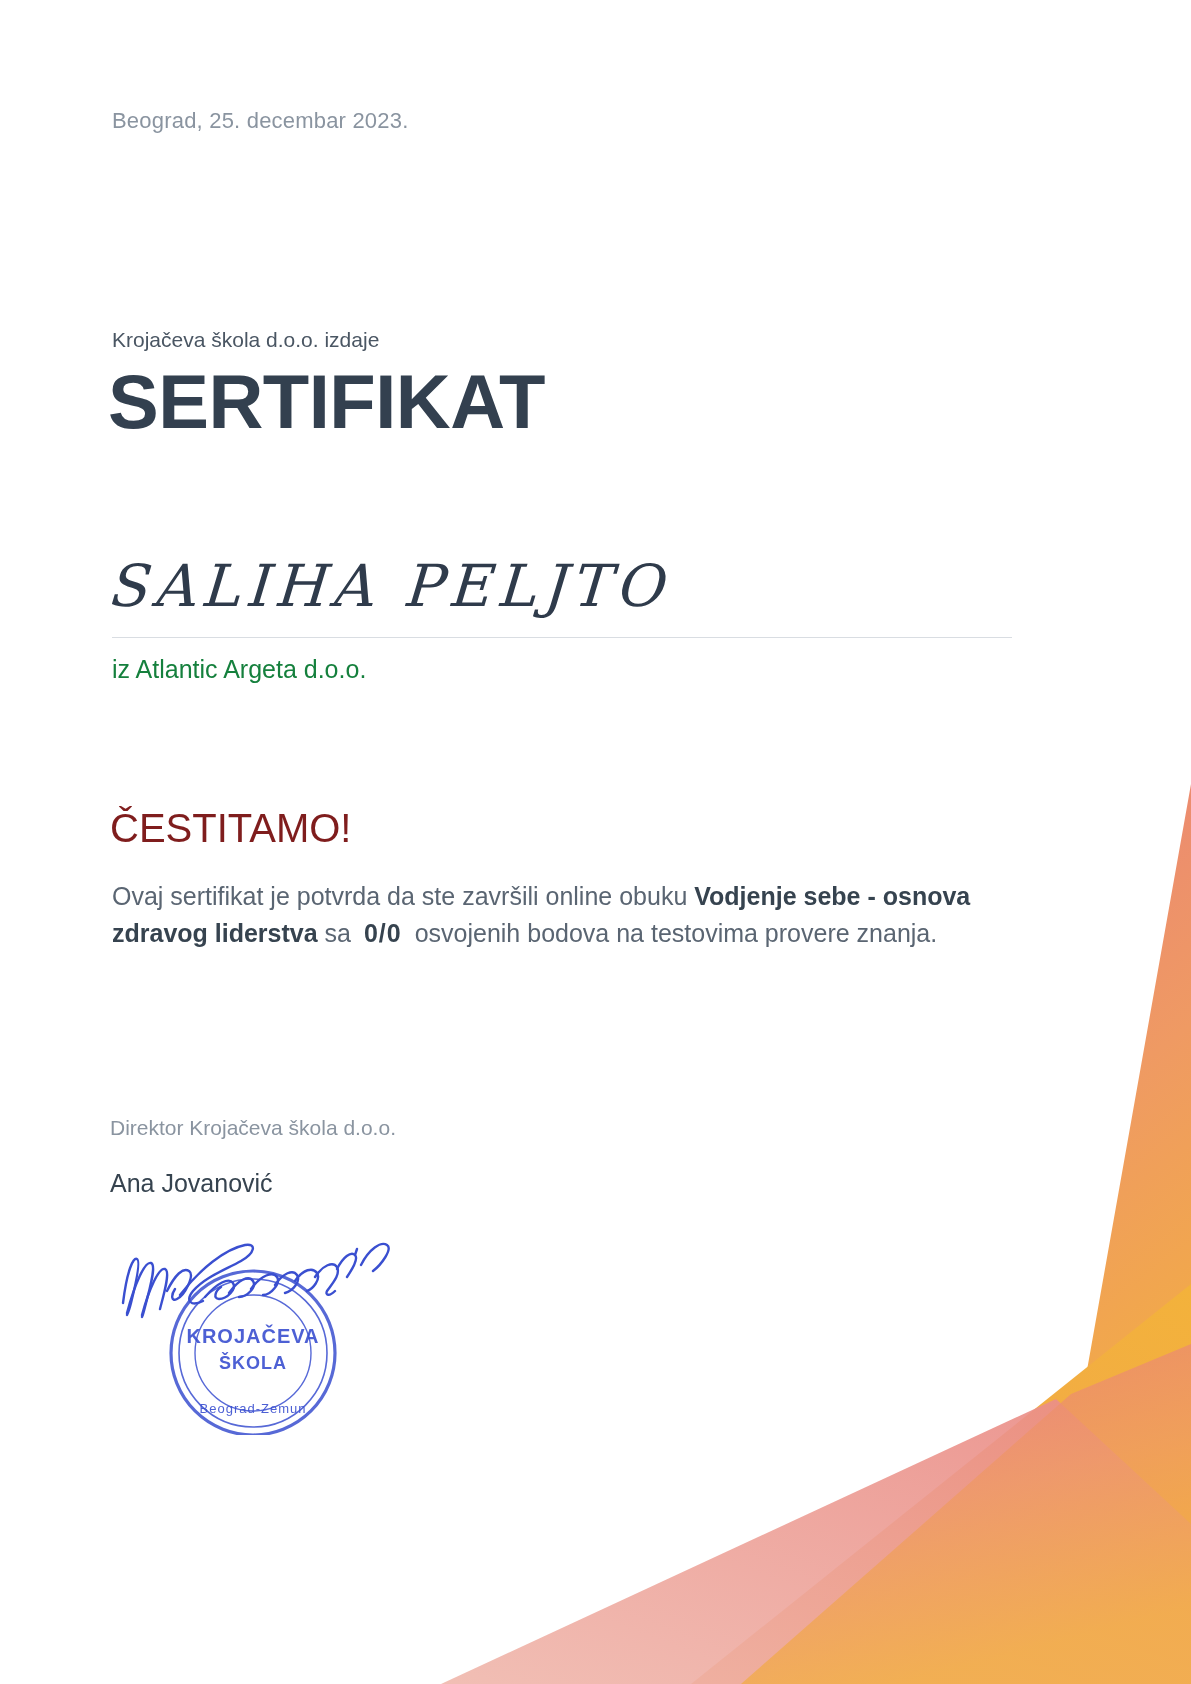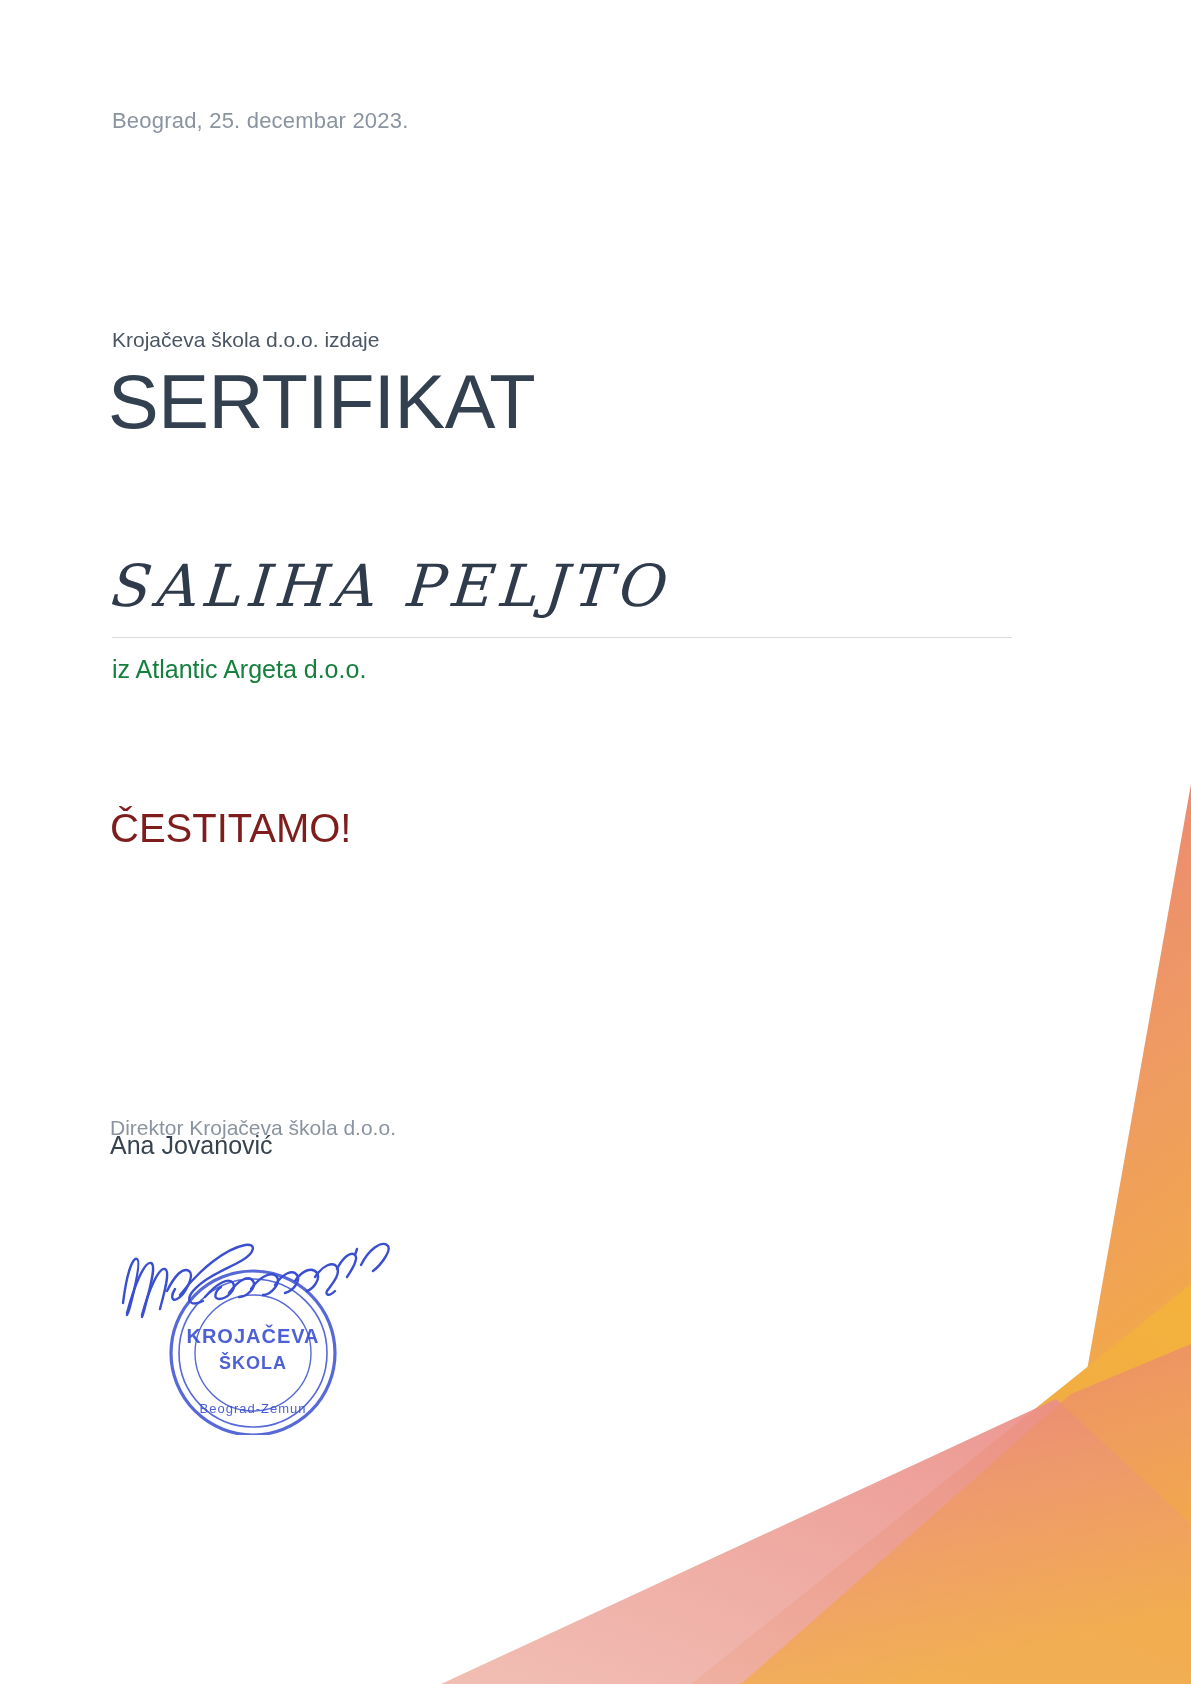--- a/index.html
+++ b/index.html
@@ -82,21 +82,21 @@
     left: 112px;
     top: 328px;
     font-size: 21px;
     color: #4a5663;
   }
   .cert-title {
     position: absolute;
     left: 108px;
     top: 358px;
     font-size: 76px;
-    font-weight: normal;
+    font-weight: bold;
     letter-spacing: -0.5px;
     color: #33404f;
   }
 
   .recipient {
     position: absolute;
     left: 112px;
     top: 552px;
     font-family: "DejaVu Serif", serif;
     font-style: italic;
@@ -146,21 +146,21 @@
     color: #36434f;
     font-weight: bold;
     letter-spacing: 1px;
     padding: 0 6px;
   }
 
   
   .sign-name {
     position: absolute;
     left: 110px;
-    top: 1131px;
+    top: 1169px;
     font-size: 25px;
     color: #36434f;
   }
   .sign-role {
     position: absolute;
     left: 110px;
     top: 1116px;
     font-size: 21px;
     color: #8a94a0;
   }
@@ -204,20 +204,23 @@
 
   <div class="issuer">Krojačeva škola d.o.o. izdaje</div>
   <div class="cert-title">SERTIFIKAT</div>
 
   <div class="recipient">SALIHA PELJTO</div>
   <div class="recipient-rule"></div>
   <div class="recipient-from">iz Atlantic Argeta d.o.o.</div>
 
   <div class="congrats">ČESTITAMO!</div>
 
+  <div class="para">
+    <span>Ovaj sertifikat je potvrda da ste završili online obuku </span><b>Vodjenje sebe - osnova zdravog liderstva</b><span> sa </span><span class="score">0/0</span><span> osvojenih bodova na testovima provere znanja.</span>
+  </div>
 
   <div class="sign-name">Ana Jovanović</div>
   <div class="sign-role">Direktor Krojačeva škola d.o.o.</div>
 
   <svg class="signature" viewBox="0 0 330 230">
 
     <g fill="none" stroke="#3a4fd0" stroke-width="2.4" stroke-linecap="round" stroke-linejoin="round">
       <path d="M18 98 C22 66, 28 52, 32 54 C36 56, 30 82, 26 98 C24 106, 22 110, 22 110"></path>
       <path d="M22 108 C30 78, 40 56, 46 58 C52 60, 44 86, 40 102 C38 110, 37 112, 37 112"></path>
       <path d="M37 110 C44 84, 54 62, 60 64 C66 66, 58 92, 55 104"></path>

